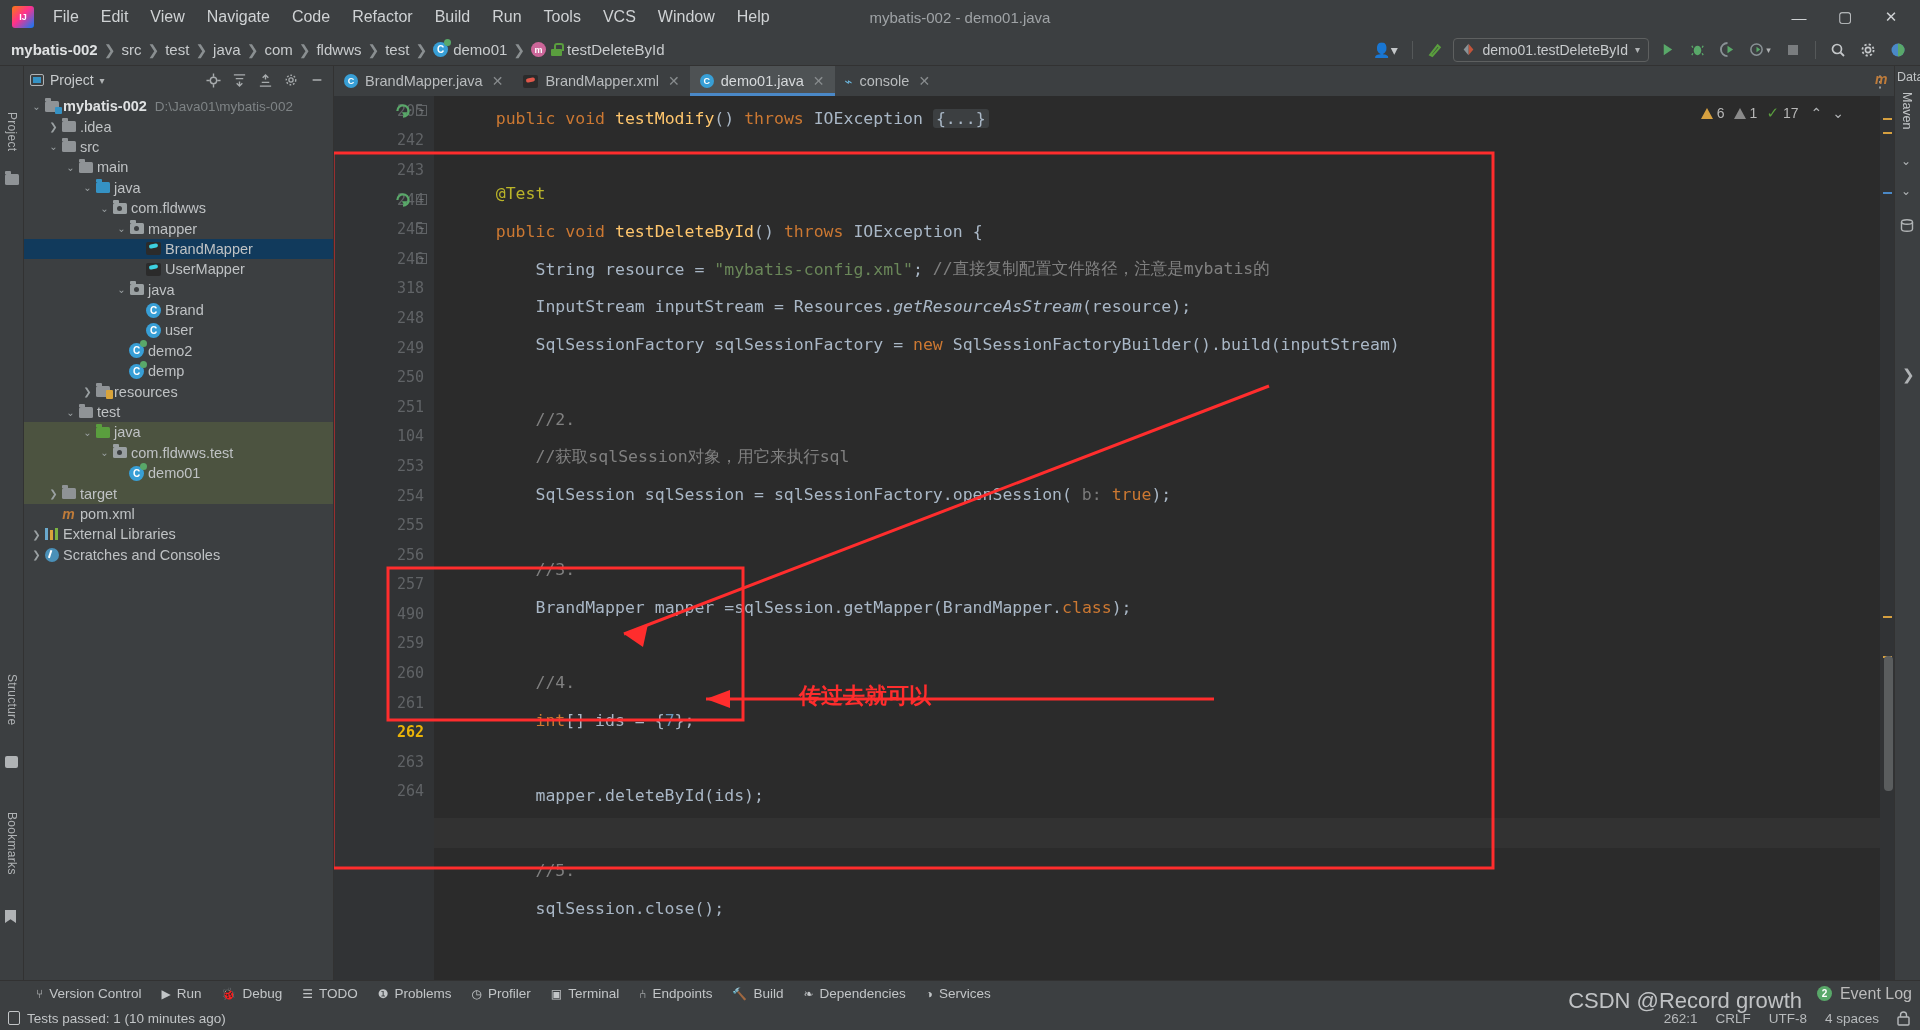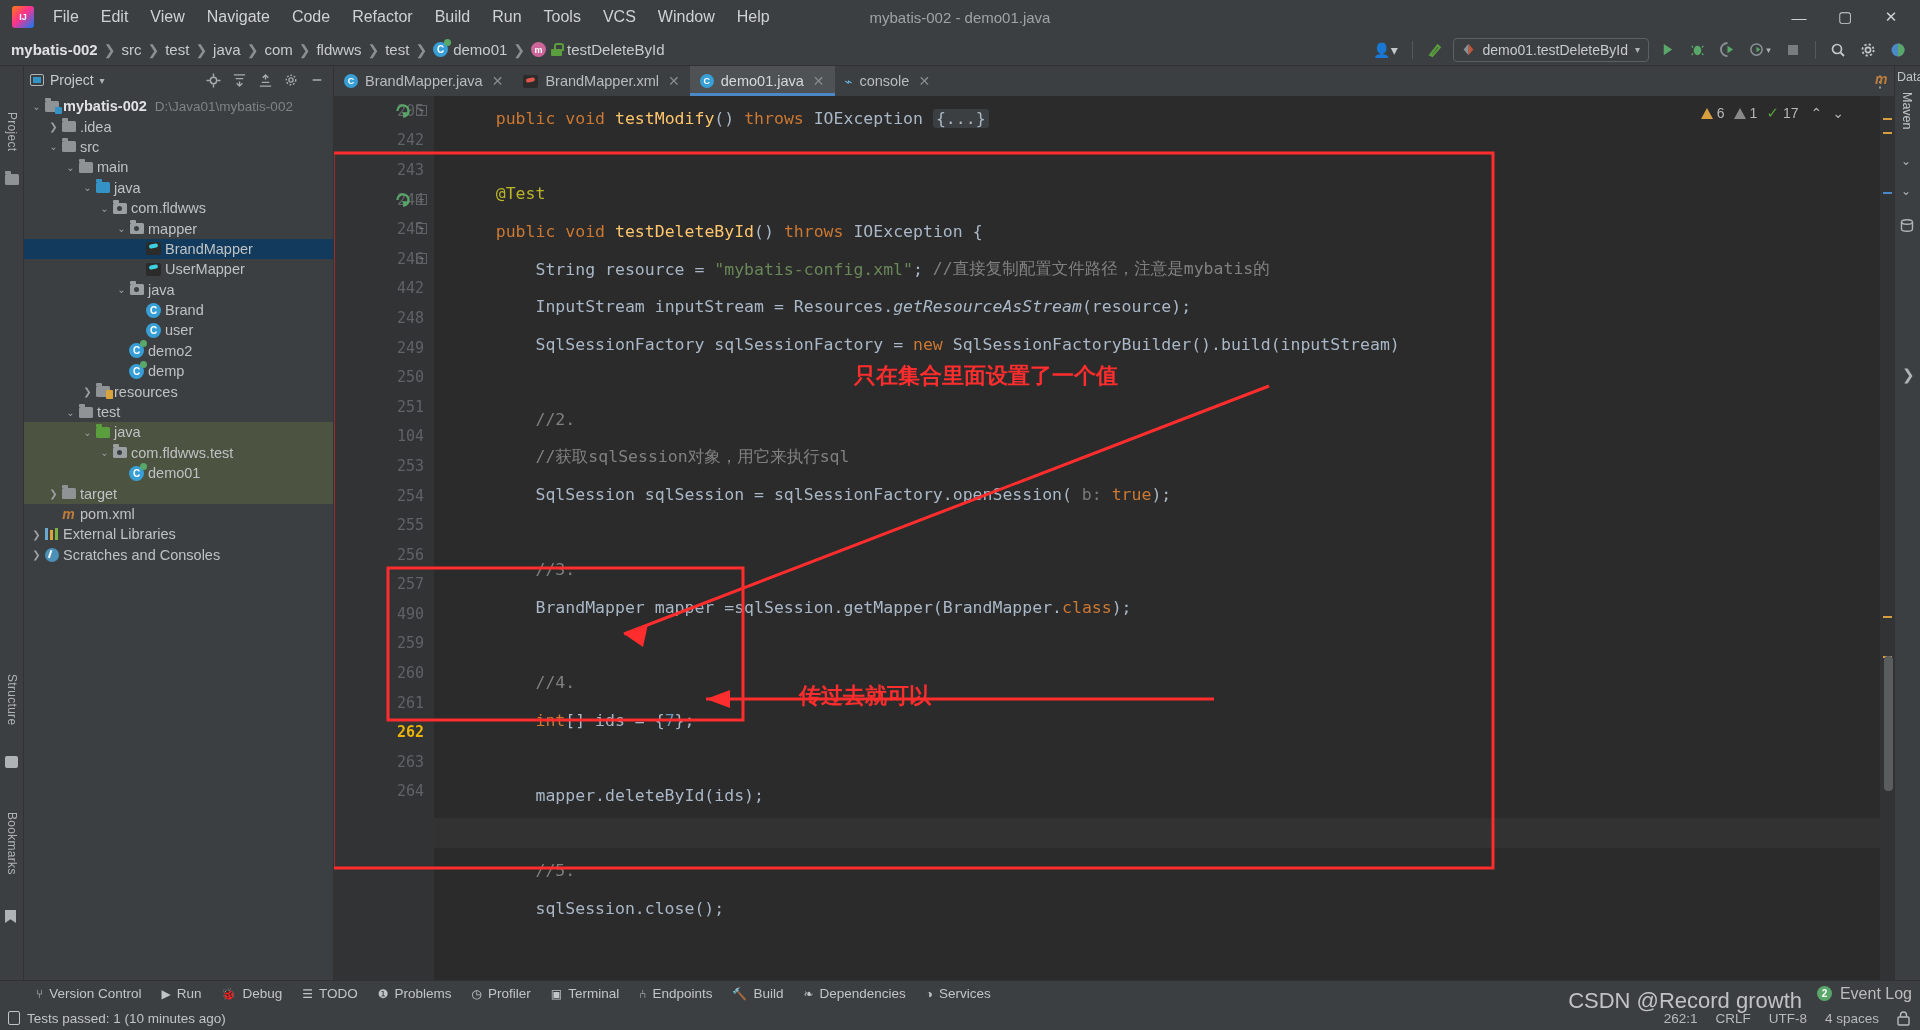--- a/index.html
+++ b/index.html
@@ -588,21 +588,21 @@
             <div class="fold" style="top: 97.8px;">−</div>
             <div class="gline">
               <span>245</span>
             </div>
             <div class="fold" style="top: 127.4px;">−</div>
             <div class="gline">
               <span>246</span>
             </div>
             <div class="fold" style="top: 157px;">−</div>
             <div class="gline">
-              <span>442</span>
+              <span>318</span>
             </div>
             <div class="gline">
               <span>248</span>
             </div>
             <div class="gline">
               <span>249</span>
             </div>
             <div class="gline">
               <span>250</span>
             </div>
@@ -690,21 +690,20 @@
           <rect x="-1" y="57" width="1160" height="715" fill="none" stroke="#ff2d2d" stroke-width="3"></rect>
 
           <rect x="54" y="472" width="355" height="152" fill="none" stroke="#ff2d2d" stroke-width="3"></rect>
 
           <line x1="935" y1="290" x2="290" y2="538" stroke="#ff2d2d" stroke-width="3"></line>
           <polygon points="290,538 314,528 309,551" fill="#ff2d2d"></polygon>
 
           <line x1="880" y1="603" x2="372" y2="603" stroke="#ff2d2d" stroke-width="3"></line>
           <polygon points="372,603 396,594 396,612" fill="#ff2d2d"></polygon>
         </svg>
-        <div class="ann-text" style="left:520px; top:265px;">只在集合里面设置了一个值</div>
         <div class="ann-text" style="left:465px; top:585px;">传过去就可以</div>
 
         <div class="errstripe">
           <div class="stripe-mark" style="top:22px;  background:#d6a040;"></div>
           <div class="stripe-mark" style="top:36px;  background:#d6a040;"></div>
           <div class="stripe-mark" style="top:96px;  background:#4a88c7;"></div>
           <div class="stripe-mark" style="top:520px; background:#d6a040;"></div>
           <div class="stripe-mark" style="top:560px; background:#d6a040;"></div>
           <div class="scrollthumb" style="top:560px; height:135px;"></div>
         </div>

